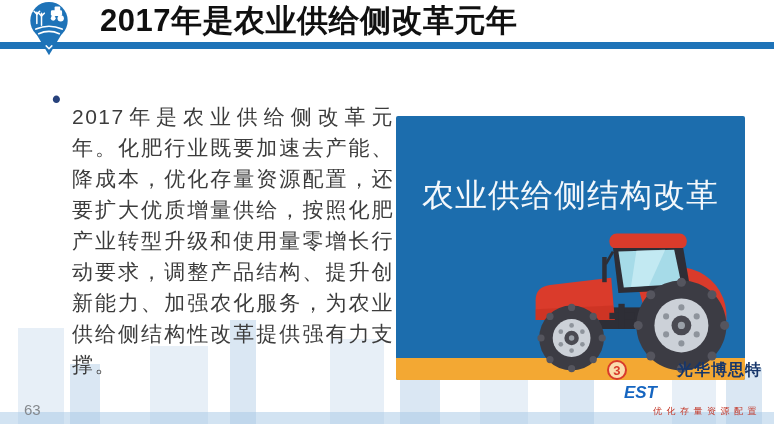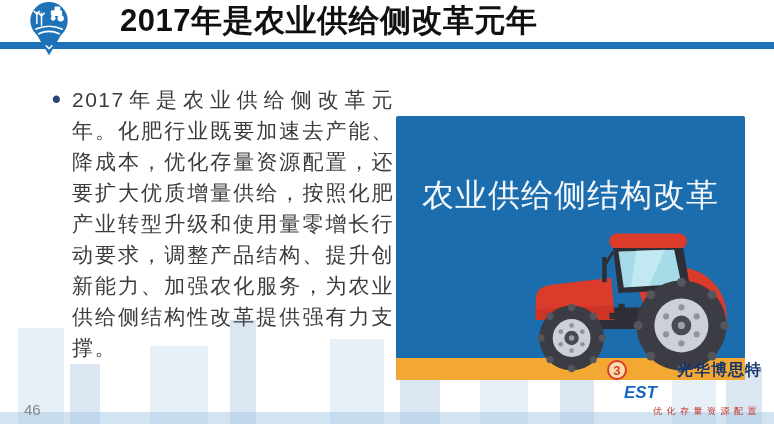--- a/index.html
+++ b/index.html
@@ -14,40 +14,41 @@
     overflow:hidden;
   }
 
   
   .header{position:absolute;left:0;top:0;width:774px;height:49px;background:#ffffff;}
   .header-rule{position:absolute;left:0;top:42px;width:774px;height:7px;background:#1e73b8;}
   .pin-logo{position:absolute;left:26px;top:1px;width:46px;height:58px;z-index:5;}
   .slide-title{
     position:absolute;left:100px;top:0px;
     font-size:31px;font-weight:bold;color:#101010;
-    letter-spacing:0.5px;white-space:nowrap;line-height:42px;margin-left:20px;
+    letter-spacing:0.5px;white-space:nowrap;line-height:42px;
   }
 
   
   .skyline{position:absolute;left:0;bottom:0;width:774px;height:120px;pointer-events:none;}
   .bld{position:absolute;bottom:0;background:rgba(168,198,228,0.28);}
   .bld.win{background:rgba(150,185,220,0.35);}
   .bottom-tint{position:absolute;left:0;bottom:0;width:774px;height:12px;background:rgba(165,200,230,0.5);}
 
   
   .bullet-block{position:absolute;left:50px;top:84px;width:344px;}
   .bullet-dot{
     position:absolute;left:2px;top:3px;
     color:#27427c;font-size:25px;line-height:25px;font-weight:bold;
   }
   .bullet-text{
     margin-left:22px;
     font-size:21px;line-height:31px;
     color:#3c3c3c;letter-spacing:1.5px;
     text-align:justify;
+    margin-top:17px;
   }
 
   
   .graphic-box{
     position:absolute;left:396px;top:88px;width:349px;height:264px;
     background:#1c6dad;border-radius:2px;overflow:hidden;margin-top:28px;
   }
   .graphic-caption{
     position:absolute;left:0;top:58px;width:100%;
     text-align:center;color:#f4f8fb;
@@ -194,21 +195,21 @@
         <circle cx="42" cy="127" r="2.6"></circle>
           <circle cx="42" cy="113" r="2.6"></circle>
       </g>
       <circle cx="54" cy="120" r="8" fill="#4a4a52"></circle>
       <circle cx="54" cy="120" r="3" fill="#9aa0a8"></circle>
 
       <path d="M100,24 l-8,14" stroke="#2e2e36" stroke-width="3" fill="none"></path>
     </svg>
   </div>
 
-  <div class="page-number">46</div>
+  <div class="page-number">63</div>
 
   <div class="footer-logo">
     <div class="logo-row1">
       <span class="logo-circle">3</span>
       <span class="logo-est">EST</span>
       <span class="logo-cn">光华博思特</span>
     </div>
     <div class="logo-sub">优化存量资源配置</div>
   </div>
 

